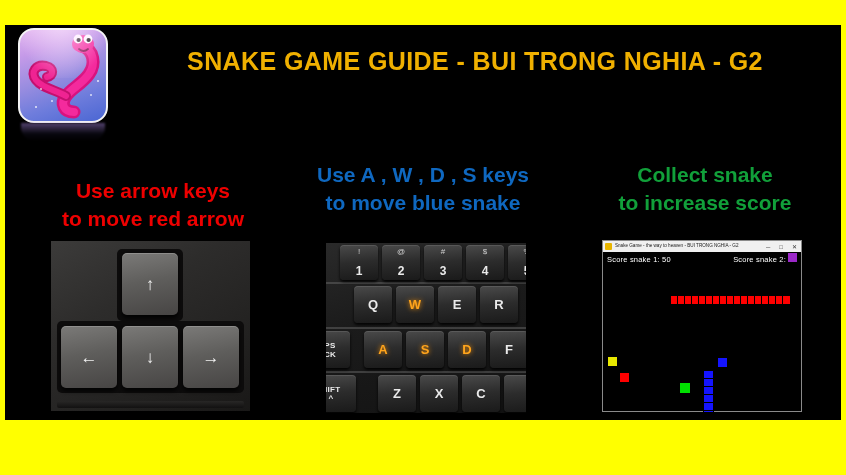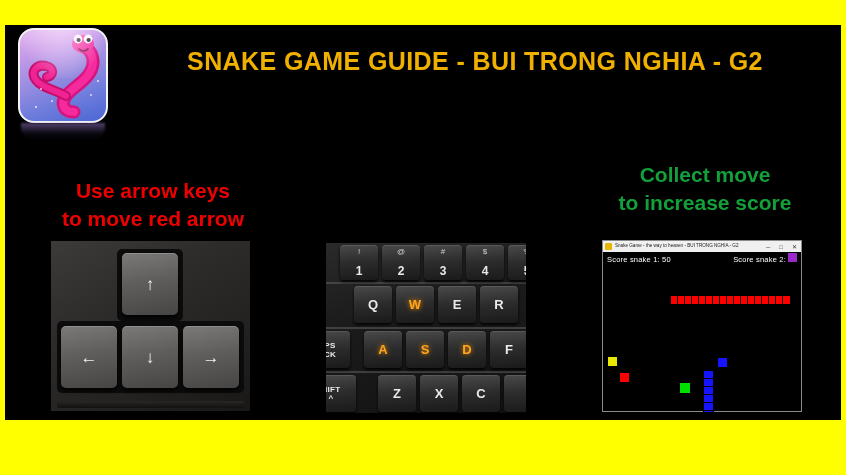--- a/index.html
+++ b/index.html
@@ -197,22 +197,26 @@
       <div id="logo-reflection"></div>
     </div>
 
     <div id="title">SNAKE GAME GUIDE - BUI TRONG NGHIA - G2</div>
   </div>
 
   <div class="col-head" id="head-0">
     <div>Use arrow keys</div>
     <div>to move red arrow</div>
   </div>
+  <div class="col-head" id="head-1">
+    <div>Use A , W , D , S keys</div>
+    <div>to move blue snake</div>
+  </div>
   <div class="col-head" id="head-2">
-    <div>Collect move</div>
+    <div>Collect snake</div>
     <div>to increase score</div>
   </div>
 
   <div class="panel" id="panel-0">
     <div id="kb-arrows">
       <div class="wellrow" style="left:66px;top:8px;width:66px;height:72px;"></div>
       <div class="wellrow" style="left:6px;top:80px;width:187px;height:72px;"></div>
 
       <div class="akey" style="left:71px;top:12px;width:56px;height:62px;">
         <span>↑</span>

